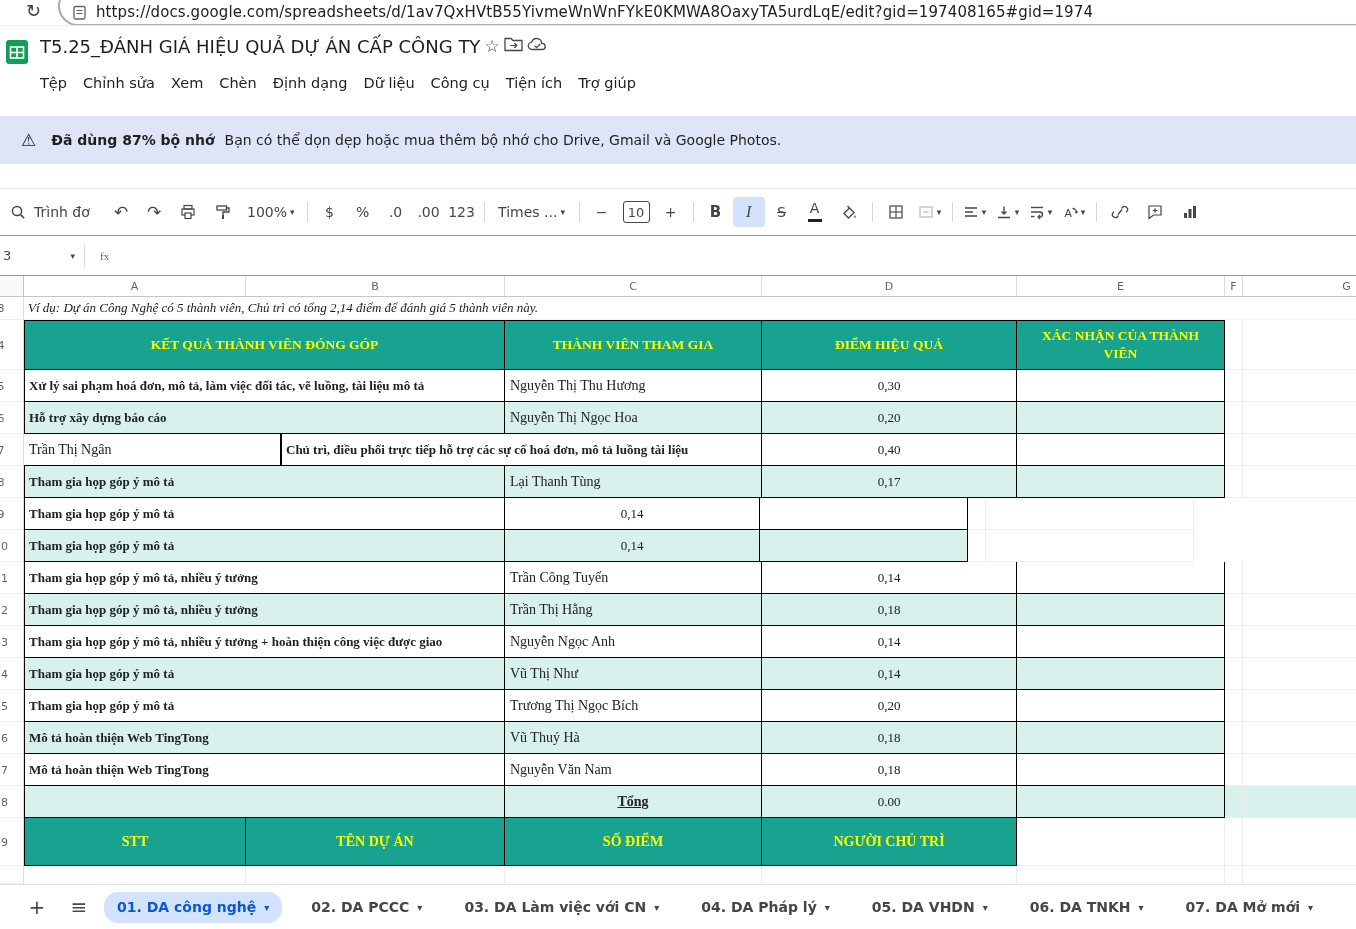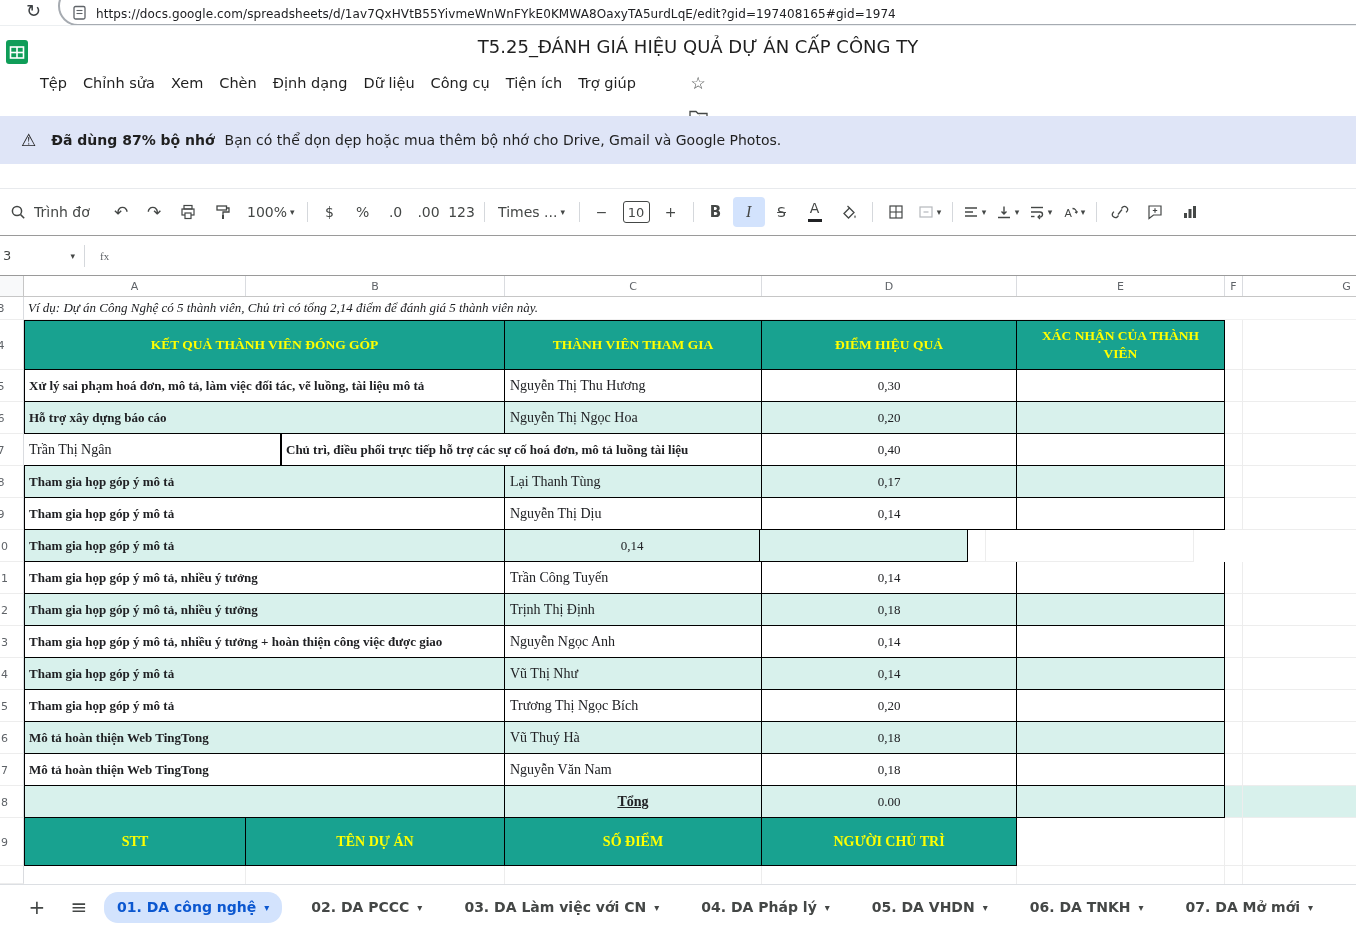--- a/index.html
+++ b/index.html
@@ -12,27 +12,27 @@
 
   
   .browser { height:26px; position:relative; overflow:hidden; background:#fff; border-bottom:1px solid #eceff1; flex:none; }
   .reload { position:absolute; left:26px; top:0px; font-size:18px; color:#3c4043; }
   .url-field {
     position:absolute; left:58px; top:-14px; right:-24px; height:40px;
     background:#fff; border:2px solid #a6abb1; border-radius:20px;
     display:flex; align-items:flex-end; padding:0 14px 3px 12px; gap:9px;
   }
   .page-ico { flex:none; display:flex; }
-  .url-text { font-size:12px; color:#202124; white-space:nowrap; overflow:hidden; letter-spacing:.1px;text-align:center; }
+  .url-text { font-size:15px; color:#202124; white-space:nowrap; overflow:hidden; letter-spacing:.1px;text-align:center; }
 
   
   .gs-header { height:80px; flex:none; display:flex; padding:10px 0 0 8px; margin-bottom:10px; background:#fff; }
   .logo { flex:none; margin:4px 0 0 -3px; }
   .head-right { margin-left:11px; flex:1; min-width:0; }
-  .title-row { display:flex; align-items:center; gap:16px; height:32px;flex-direction:column; }
+  .title-row { display:flex; align-items:flex-start; gap:4px; height:32px; }
   .doc-title { font-size:18px; color:#1f1f1f; white-space:nowrap; }
   .star { font-size:17px; color:#444746; }
   .title-ico { display:flex; color:#444746; }
   .menu-row { display:flex; align-items:center; height:30px; margin-left:-8px; font-size:14.5px; color:#1f1f1f; }
   .menu-item { padding:3px 8px; border-radius:4px; white-space:nowrap; }
 
   
   .banner { height:48px; flex:none; background:var(--banner_bg,#dfe5f7); display:flex; align-items:center; padding-left:21px; font-size:14px; color:#1f1f1f; }
   .warn { font-size:17px; margin-right:15px; }
   .banner .b { font-weight:bold; margin-right:10px; white-space:nowrap; }
@@ -404,21 +404,20 @@
         <div class="cell cd">0,17</div>
         <div class="cell ce"></div>
         <div class="cell cf plain"></div>
         <div class="cell cg plain"></div>
       </div>
       <div class="srow datarow">
         <div class="gutter">
           <span>9</span>
         </div>
         <div class="cell ab">Tham gia họp góp ý mô tả</div>
-        <div class="cell cc">Nguyễn Thị Dịu</div>
         <div class="cell cd">0,14</div>
         <div class="cell ce"></div>
         <div class="cell cf plain"></div>
         <div class="cell cg plain"></div>
       </div>
       <div class="srow datarow tinted">
         <div class="gutter">
           <span>10</span>
         </div>
         <div class="cell ab">Tham gia họp góp ý mô tả</div>
@@ -436,21 +435,21 @@
         <div class="cell cd">0,14</div>
         <div class="cell ce"></div>
         <div class="cell cf plain"></div>
         <div class="cell cg plain"></div>
       </div>
       <div class="srow datarow tinted">
         <div class="gutter">
           <span>12</span>
         </div>
         <div class="cell ab">Tham gia họp góp ý mô tả, nhiều ý tưởng</div>
-        <div class="cell cc">Trịnh Thị Định</div>
+        <div class="cell cc">Trần Thị Hằng</div>
         <div class="cell cd">0,18</div>
         <div class="cell ce"></div>
         <div class="cell cf plain"></div>
         <div class="cell cg plain"></div>
       </div>
       <div class="srow datarow">
         <div class="gutter">
           <span>13</span>
         </div>
         <div class="cell ab">Tham gia họp góp ý mô tả, nhiều ý tưởng + hoàn thiện công việc được giao</div>

